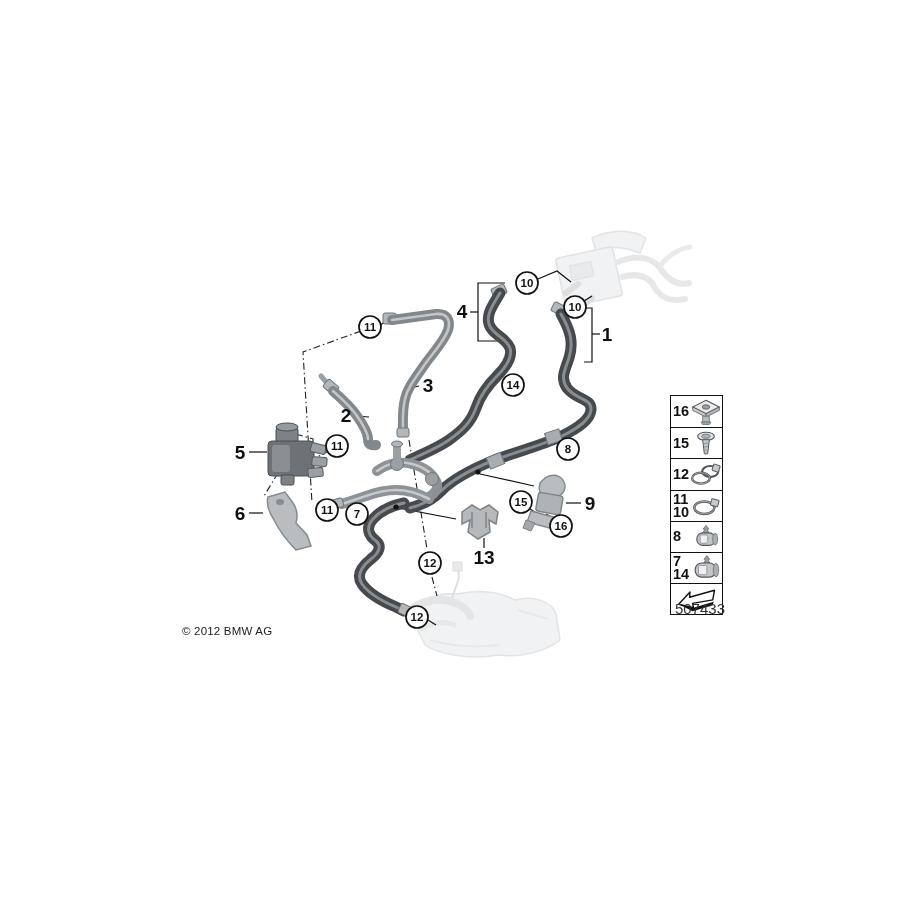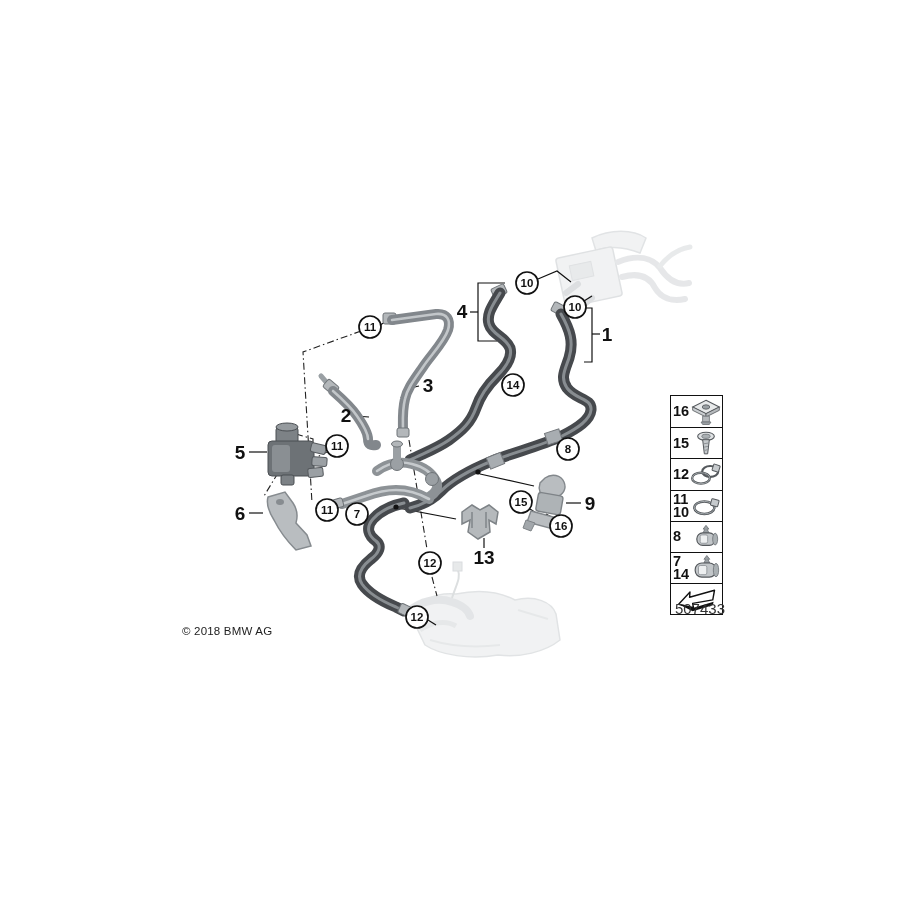--- a/index.html
+++ b/index.html
@@ -330,16 +330,16 @@
     <div class="legend-icon">
       <svg width="46" height="28" viewBox="0 0 50 32">
         <polygon points="4,22 17,8 16.5,14 45,6 43,17 20,21 21,26" fill="#fff" stroke="#111" stroke-width="1.6" stroke-linejoin="round"></polygon>
         <polygon points="4,22 21,26 44,19 43,23 20,30" fill="#111"></polygon>
       </svg>
     </div>
   </div>
 
 </div>
 
-<div class="copyright">© 2018 BMW AG</div>
+<div class="copyright">© 2012 BMW AG</div>
 <div class="docnum">507433</div>
 
 </div>
 
 </body></html>

